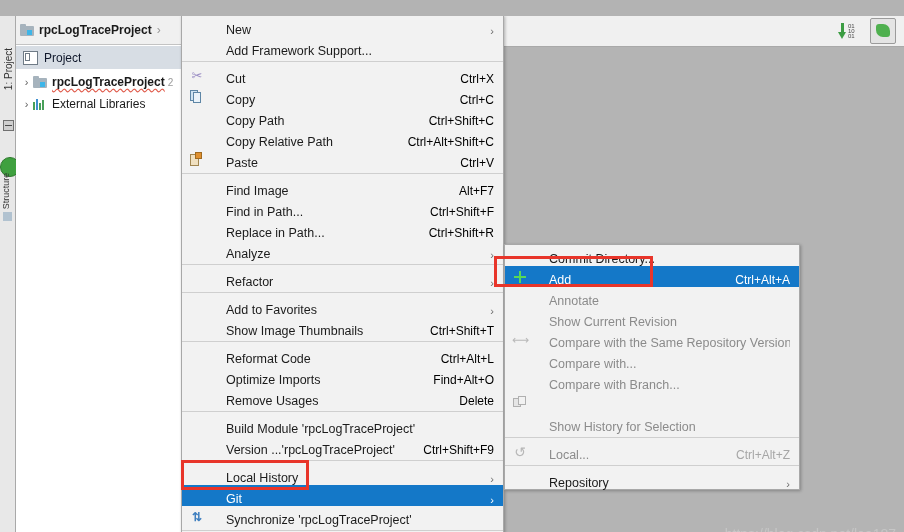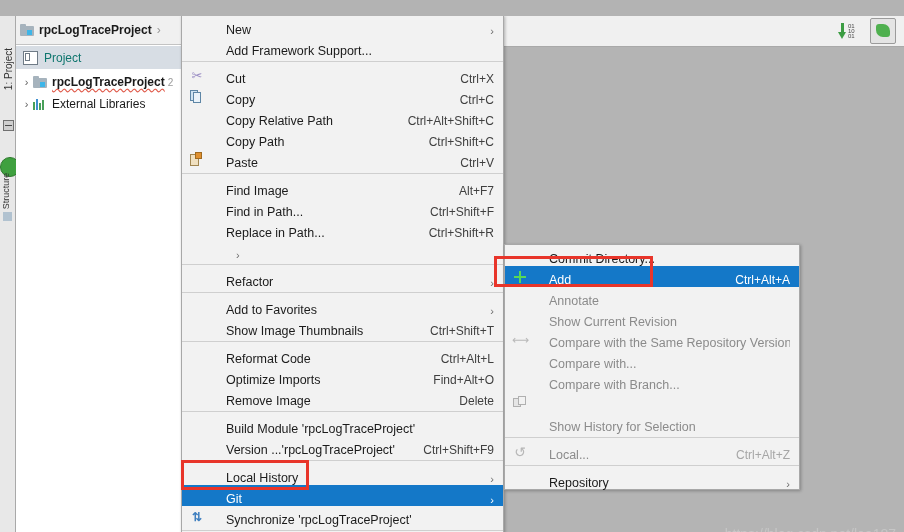--- a/index.html
+++ b/index.html
@@ -44,21 +44,21 @@
   .folder-ico{width:14px;height:12px;position:relative;margin-right:5px;flex:none;}
   .folder-ico .b{position:absolute;left:0;top:2px;width:14px;height:10px;background:#a6b3bd;border-radius:1px;}
   .folder-ico .t{position:absolute;left:0;top:0px;width:6px;height:3px;background:#a6b3bd;border-radius:1px 1px 0 0;}
   .folder-ico .m{position:absolute;left:7px;top:6px;width:5px;height:5px;background:#3db5e8;}
   .bc-text{font-size:12px;font-weight:bold;color:#1a1a1a;}
   .bc-chevron{margin-left:5px;color:#9a9a9a;font-size:12px;}
 
   .project-tab{position:absolute;left:0;top:30px;width:165px;height:23px;background:#d7dde4;display:flex;align-items:center;padding-left:7px;box-sizing:border-box;}
   .tab-ico{width:13px;height:12px;border:1px solid #6f7b86;position:relative;margin-right:6px;background:#fff;flex:none;}
   .tab-ico:after{content:"";position:absolute;left:1px;top:1px;width:5px;height:8px;border:1px solid #6f7b86;box-sizing:border-box;}
-  .project-tab span{font-size:12px;color:#0f766e;}
+  .project-tab span{font-size:12px;color:#0f172a;}
 
   .tree{position:absolute;left:0;top:55px;width:165px;}
   .tree-row{height:22px;display:flex;align-items:center;padding-left:4px;box-sizing:border-box;position:relative;}
   .tree-row.sel{background:#ffffff;}
   .arrow{width:13px;font-size:11px;color:#5e5e5e;flex:none;text-align:center;}
   .lib-ico{width:14px;height:12px;margin-right:5px;flex:none;display:flex;align-items:flex-end;gap:1px;}
   .lib-ico i{display:block;width:2px;background:#49a05a;}
   .lib-ico i:nth-child(1){height:8px;background:#49a05a;}
   .lib-ico i:nth-child(2){height:11px;background:#3f8fd0;}
   .lib-ico i:nth-child(3){height:7px;background:#49a05a;}
@@ -67,21 +67,21 @@
   .tree-label.bold{font-weight:bold;text-decoration:underline;text-decoration-style:wavy;text-decoration-color:#e05b4b;text-underline-offset:2px;}
   .tree-count{font-size:10px;color:#9a9a9a;margin-left:3px;}
 
   
   .menu{position:absolute;background:#f2f2f2;border:1px solid #a8a8a8;box-shadow:1px 1px 3px rgba(0,0,0,.28);box-sizing:border-box;}
   .menu.main{left:181px;top:-1px;width:323px;height:533px;}
   .menu.sub{left:504px;top:228px;width:296px;height:246px;}
 
   .mi{height:21px;display:flex;align-items:flex-end;padding-left:44px;padding-right:9px;position:relative;box-sizing:border-box;font-size:12.5px;color:#1b1b1b;white-space:nowrap;}
   .mi .lbl{flex:1;overflow:hidden;}
-  .mi .accel{color:#404040;font-size:12px;margin-left:12px;}
+  .mi .accel{color:#000000;font-size:12px;margin-left:12px;}
   .mi .arr{color:#6e6e6e;font-size:11px;margin-left:10px;}
   .mi.sel{background:#1478c8;color:#ffffff;}
   .mi.sel .accel,.mi.sel .arr{color:#ffffff;}
   .mi.dim{color:#8b8b8b;}
   .mi.dim .accel{color:#a6a6a6;}
   .sep{height:1px;background:#cfcfcf;margin:3px 0;}
 
   .mi .ico{position:absolute;left:7px;top:50%;transform:translateY(-50%);width:16px;height:16px;}
 
   
@@ -207,26 +207,26 @@
       </div>
       <div class="mi">
         <span class="ico ico-copy">
           <i class="p1"></i>
           <i class="p2"></i>
         </span>
         <span class="lbl">Copy</span>
         <span class="accel">Ctrl+C</span>
       </div>
       <div class="mi">
+        <span class="lbl">Copy Path</span>
+        <span class="accel">Ctrl+Shift+C</span>
+      </div>
+      <div class="mi">
         <span class="lbl">Copy Relative Path</span>
         <span class="accel">Ctrl+Alt+Shift+C</span>
-      </div>
-      <div class="mi">
-        <span class="lbl">Copy Path</span>
-        <span class="accel">Ctrl+Shift+C</span>
       </div>
       <div class="mi">
         <span class="ico ico-paste">
           <i class="p1"></i>
           <i class="p2"></i>
         </span>
         <span class="lbl">Paste</span>
         <span class="accel">Ctrl+V</span>
       </div>
       <div class="sep"></div>
@@ -236,20 +236,21 @@
       </div>
       <div class="mi">
         <span class="lbl">Find in Path...</span>
         <span class="accel">Ctrl+Shift+F</span>
       </div>
       <div class="mi">
         <span class="lbl">Replace in Path...</span>
         <span class="accel">Ctrl+Shift+R</span>
       </div>
       <div class="mi">
+        <span class="lbl">Analyze</span>
         <span class="arr">›</span>
       </div>
       <div class="sep"></div>
       <div class="mi">
         <span class="lbl">Refactor</span>
         <span class="arr">›</span>
       </div>
       <div class="sep"></div>
       <div class="mi">
         <span class="lbl">Add to Favorites</span>
@@ -262,21 +263,21 @@
       <div class="sep"></div>
       <div class="mi">
         <span class="lbl">Reformat Code</span>
         <span class="accel">Ctrl+Alt+L</span>
       </div>
       <div class="mi">
         <span class="lbl">Optimize Imports</span>
         <span class="accel">Find+Alt+O</span>
       </div>
       <div class="mi">
-        <span class="lbl">Remove Image</span>
+        <span class="lbl">Remove Usages</span>
         <span class="accel">Delete</span>
       </div>
       <div class="sep"></div>
       <div class="mi">
         <span class="lbl">Build Module 'rpcLogTraceProject'</span>
       </div>
       <div class="mi">
         <span class="lbl">Version ...'rpcLogTraceProject'</span>
         <span class="accel">Ctrl+Shift+F9</span>
       </div>

